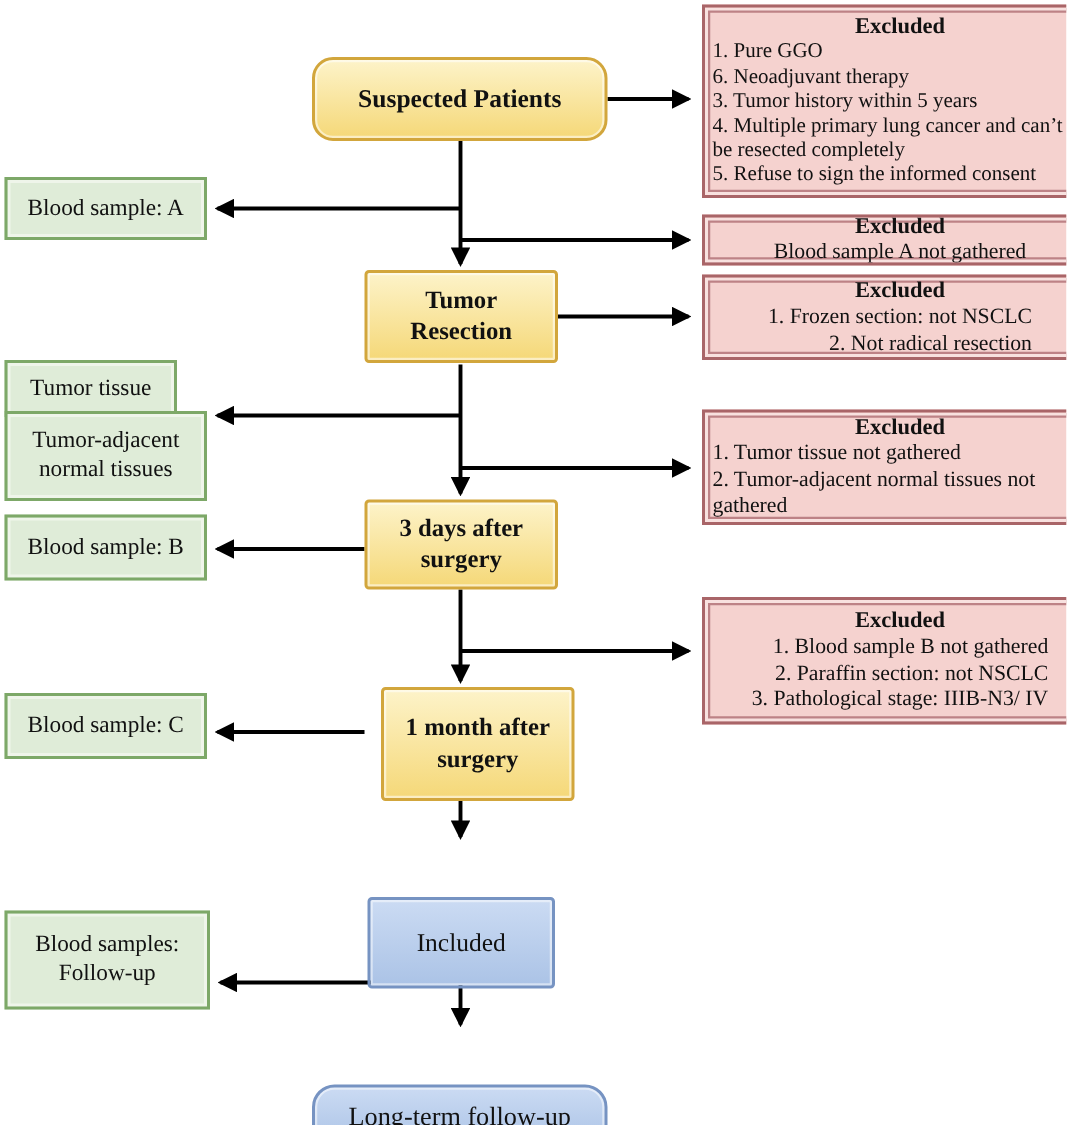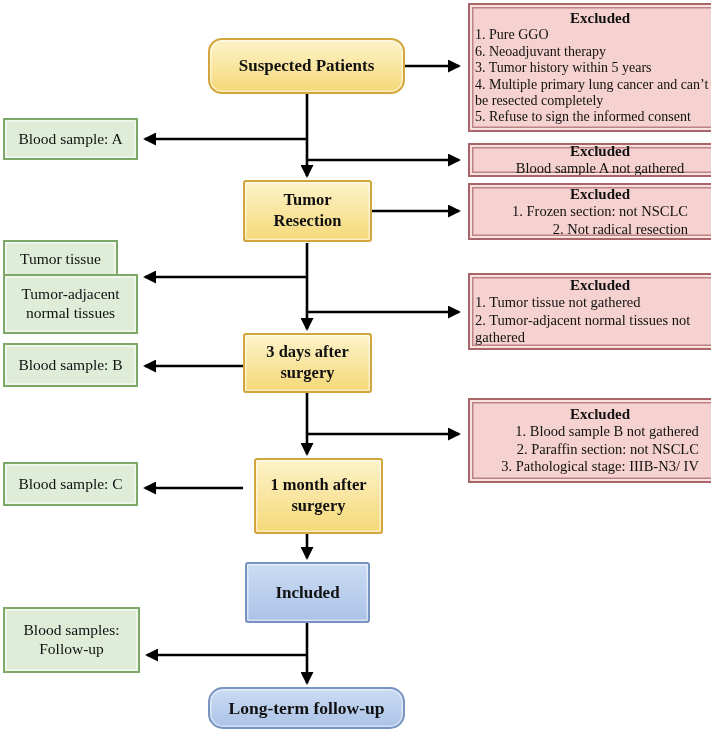--- a/index.html
+++ b/index.html
@@ -21,21 +21,21 @@
   .sample{
     background:#dfecd8;border:2px solid #7da868;
     box-shadow:inset 0 0 0 2px #eff5ea;
     font-size:15.5px;line-height:1.2;padding:0 6px;
   }
   
   .result{
     background:linear-gradient(#cbdbf3,#abc3e6);
     border:2px solid #7693c2;border-radius:3px;
     box-shadow:inset 0 0 0 1.5px rgba(255,255,255,.5);
-    font-weight:bold;font-size:17px;
+    font-weight:normal;font-size:17px;margin-top:36px;
   }
   .result.rounded{border-radius:15px;font-size:17.5px;}
   
   .excluded{
     position:absolute;box-sizing:border-box;left:468px;width:264px;
     background:#f5d2cf;border:2px solid #a96568;
     box-shadow:inset 0 0 0 2px #f8e1df, inset 0 0 0 3.5px #bd8286;
     display:flex;flex-direction:column;justify-content:center;
     padding:2px 5px;overflow:hidden;
   }

